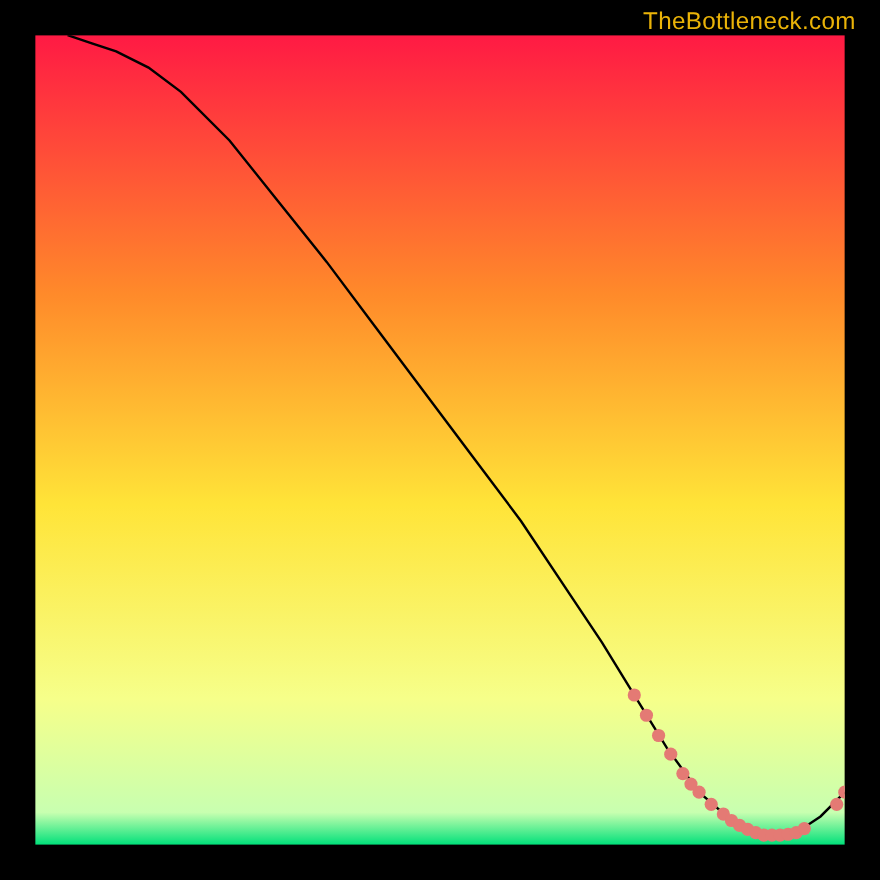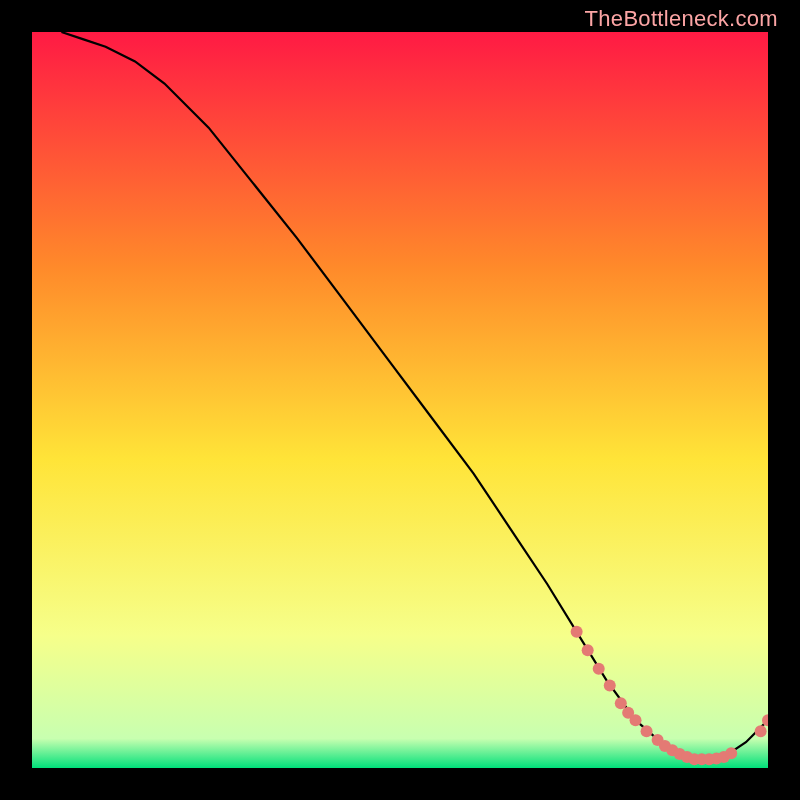--- a/index.html
+++ b/index.html
@@ -8,21 +8,21 @@
     height: 800px;
     background: #000;
     position: relative;
     font-family: Arial, sans-serif;
     overflow: hidden;
   }
   .watermark {
     position: absolute;
     top: 6px;
     right: 22px;
-    color: #fca5a5;
+    color: #eab308;
     font-size: 22px;
     letter-spacing: 0.3px;
     z-index: 10;
   }
   .plot-area {
     position: absolute;
     left: 32px;
     top: 32px;
     width: 736px;
     height: 736px;

